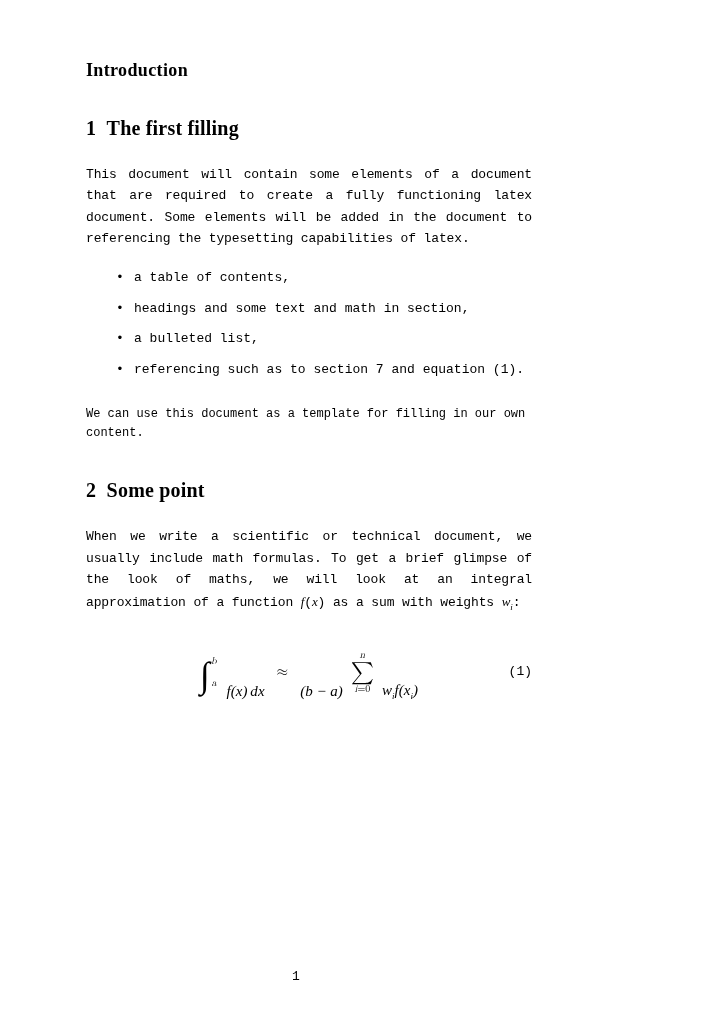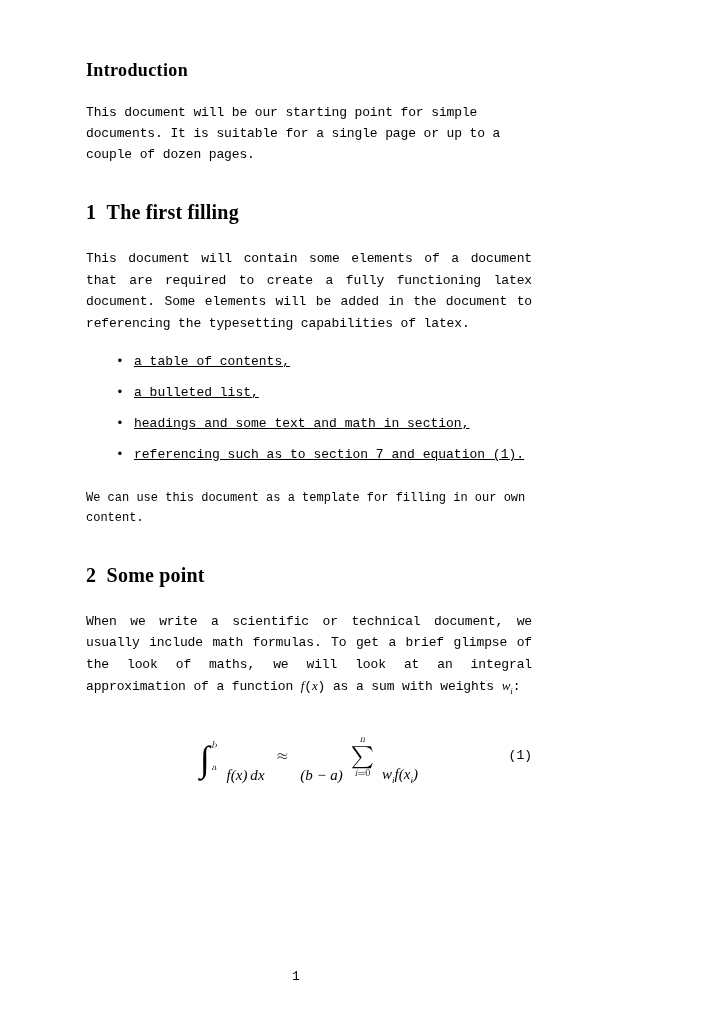--- a/index.html
+++ b/index.html
@@ -63,21 +63,20 @@
       font-family: 'Courier New', 'Courier', monospace;
       text-align: justify;
       letter-spacing: -0.01em;
       margin-bottom: 18px;
     }
 
     ul.bullet-list {
       list-style: none;
       margin-left: 30px;
       margin-bottom: 24px;
-      text-decoration: underline;
     }
 
     ul.bullet-list li {
       font-size: 13px;
       font-family: 'Courier New', 'Courier', monospace;
       line-height: 1.6;
       margin-bottom: 10px;
       position: relative;
       padding-left: 18px;
     }
@@ -213,39 +212,38 @@
       margin-bottom: -2px;
     }
   </style>
 </head>
 <body>
 
 <div class="page">
 
   <div class="section-intro">
     <h2 class="intro-heading">Introduction</h2>
-    <p class="intro-text">This document will be our starting point for simple documents. It is suitable for a single page or up to a couple of dozen pages.</p>
   </div>
 
   <div class="section-numbered">
     <h2 class="numbered-heading">
       <span>1</span>&nbsp;&nbsp;<span>The first filling</span>
     </h2>
 
     <p class="body-text">This document will contain some elements of a document that are required to create a fully functioning latex document. Some elements will be added in the document to referencing the typesetting capabilities of latex.</p>
 
     <ul class="bullet-list">
       <li>
         <span>a table of contents,</span>
       </li>
       <li>
+        <span>headings and some text and math in section,</span>
+      </li>
+      <li>
         <span>a bulleted list,</span>
-      </li>
-      <li>
-        <span>headings and some text and math in section,</span>
       </li>
       <li>
         <span>referencing such as to section 7 and equation (1).</span>
       </li>
     </ul>
 
     <p class="template-text">We can use this document as a template for filling in our own content.</p>
   </div>
 
   <div class="math-section">

